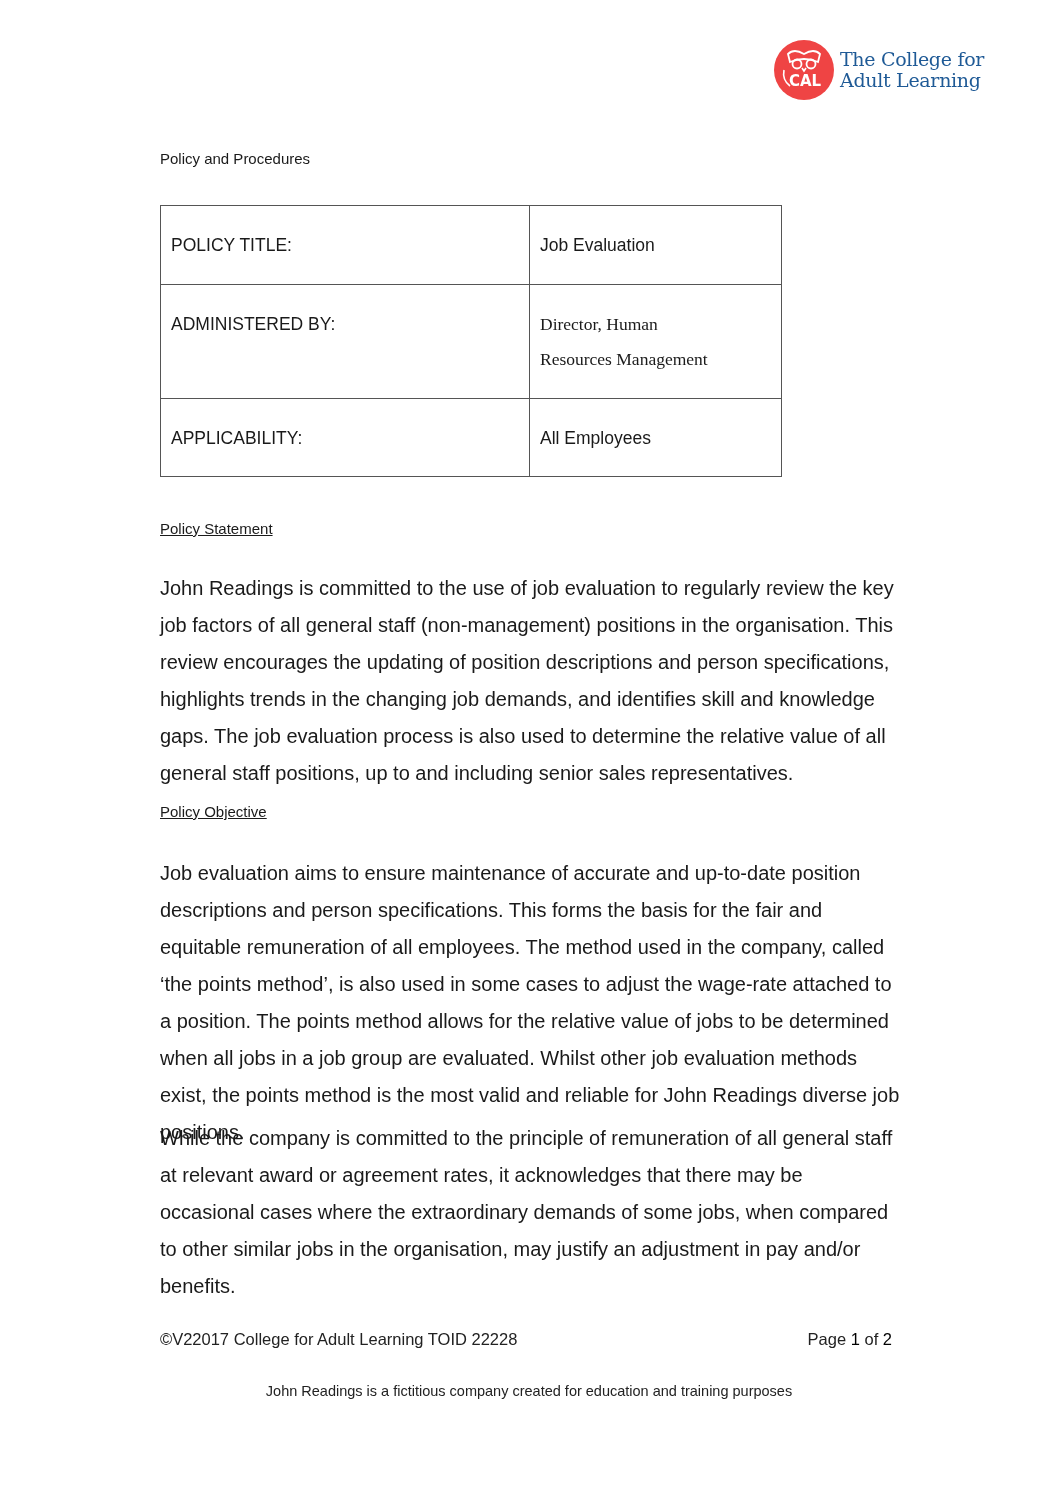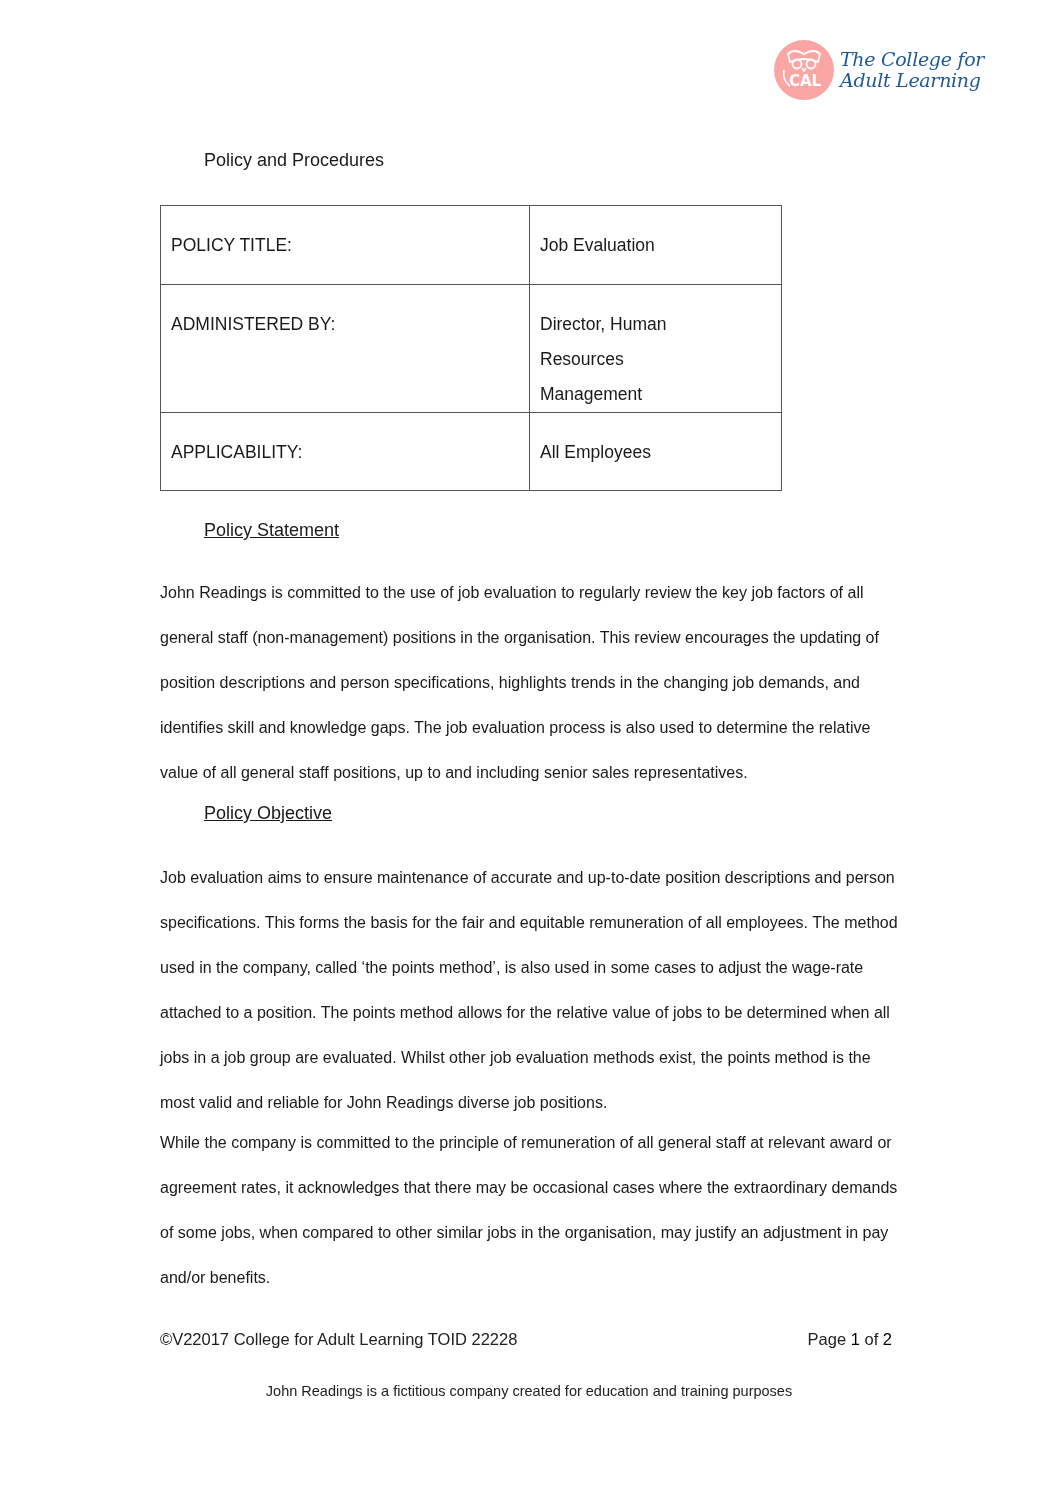--- a/index.html
+++ b/index.html
@@ -1,31 +1,31 @@
 <!DOCTYPE html>
 <html><head>
   <meta charset="utf-8">
   <style>
     html, body { margin: 0; padding: 0; background: #ffffff; }
     body { width: 1058px; height: 1497px; position: relative; overflow: hidden;
            font-family: "Liberation Sans", sans-serif; color: #1a1a1a; }
     .logo { position: absolute; left: 774px; top: 40px; display: flex; align-items: center; }
-    .logo-badge { width: 60px; height: 60px; border-radius: 50%; background: #fca5a5; position: relative; }
+    .logo-badge { width: 60px; height: 60px; border-radius: 50%; background: #ef4444; position: relative; }
     .logo-badge svg { position: absolute; left: 0; top: 0; }
     .logo-text { margin-left: 6px; color: #1f5a96; font-family: "DejaVu Serif", serif;
-                 font-size: 19px; line-height: 21px; letter-spacing: -0.3px; font-style: italic; }
-    .doc-heading { position: absolute; left: 160px; font-size: 18px; color: #1a1a1a; margin-left: 44px; }
+                 font-size: 19px; line-height: 21px; letter-spacing: -0.3px; }
+    .doc-heading { position: absolute; left: 160px; font-size: 15px; color: #1a1a1a; }
     table.meta { position: absolute; left: 160px; top: 205px; width: 622px; border-collapse: collapse; }
     table.meta td { border: 1.5px solid #555; vertical-align: top; font-size: 17.5px; color: #1a1a1a;
                     padding: 22px 10px 0 10px; line-height: 35px; }
     table.meta td.k { width: 348px; }
     table.meta tr.r1 td { height: 56px; }
     table.meta tr.r2 td { height: 91px; }
     table.meta tr.r3 td { height: 55px; }
-    .para { position: absolute; left: 160px; width: 740px; font-size: 16px; line-height: 45px; color: #1a1a1a; }
+    .para { position: absolute; left: 160px; width: 740px; font-size: 20px; line-height: 37px; color: #1a1a1a; }
     .footer-left { position: absolute; left: 160px; top: 1330px; font-size: 16.5px; color: #222; }
     .footer-right { position: absolute; right: 166px; top: 1330px; font-size: 16.5px; color: #222; }
     .footer-right b { font-weight: normal; color: #000; }
     .disclaimer { position: absolute; left: 0; width: 1058px; top: 1383px; text-align: center; font-size: 14.5px; color: #222; }
   </style>
 </head>
 <body>
 
 <div class="logo">
   <div class="logo-badge">
@@ -47,21 +47,21 @@
 <div class="doc-heading" style="top:150px;">Policy and Procedures</div>
 
 <table class="meta">
   <tbody>
       <tr class="r1">
     <td class="k">POLICY TITLE:</td>
     <td>Job Evaluation</td>
   </tr>
   <tr class="r2">
     <td class="k">ADMINISTERED BY:</td>
-    <td style="padding-right:64px;"><span>Director, Human Resources Management</span></td>
+    <td style="padding-right:64px;font-family:Liberation Serif, serif;"><span>Director, Human Resources Management</span></td>
   </tr>
   <tr class="r3">
     <td class="k">APPLICABILITY:</td>
     <td>All Employees</td>
   </tr>
 </tbody>
   </table>
 
 <div class="doc-heading" style="top:520px;text-decoration:underline;">Policy Statement</div>
 <div class="para" style="top:570px;">John Readings is committed to the use of job evaluation to regularly review the key job factors of all general staff (non-management) positions in the organisation. This review encourages the updating of position descriptions and person specifications, highlights trends in the changing job demands, and identifies skill and knowledge gaps. The job evaluation process is also used to determine the relative value of all general staff positions, up to and including senior sales representatives.</div>

